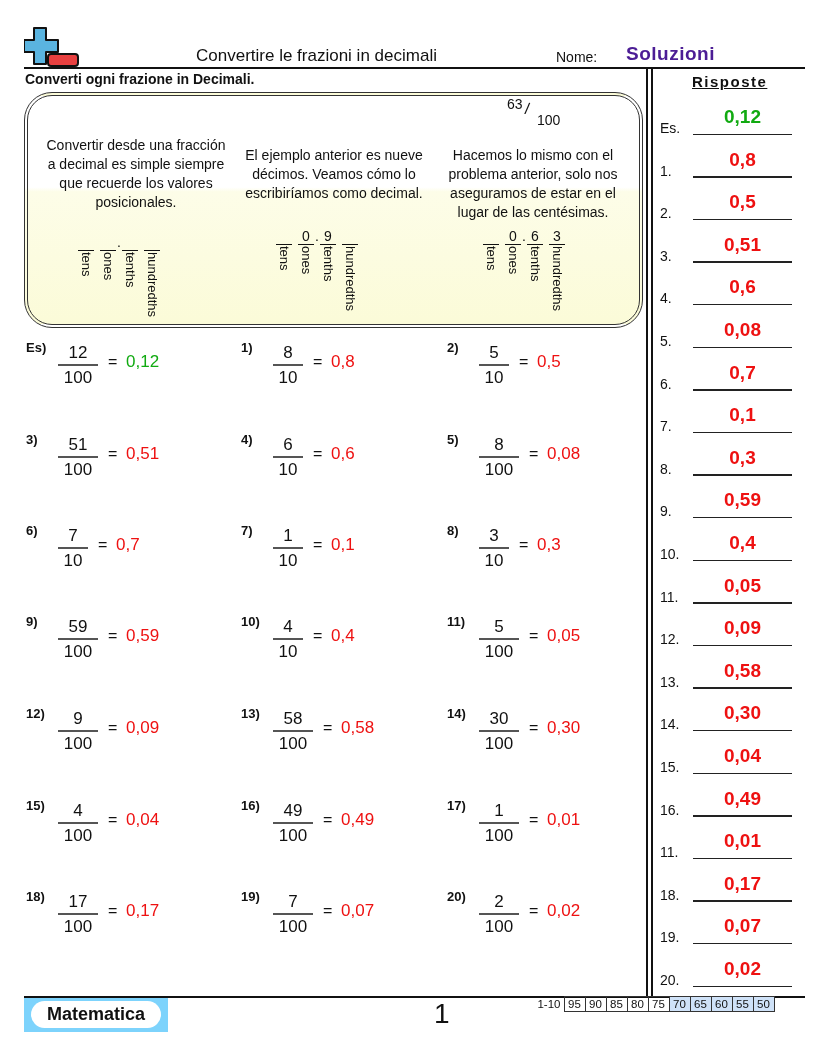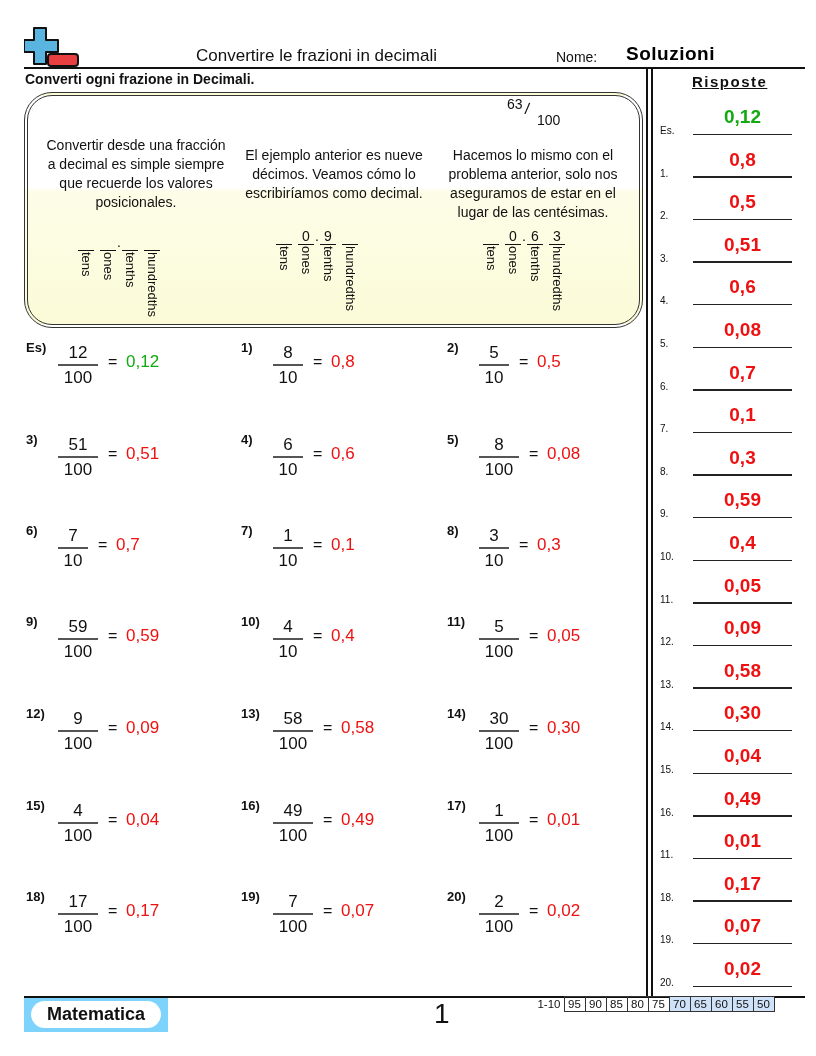--- a/index.html
+++ b/index.html
@@ -2,21 +2,21 @@
 <html><head>
 <meta charset="utf-8">
 <style>
   * { box-sizing: border-box; margin: 0; padding: 0; }
   html, body { width: 816px; height: 1056px; background: #fff; overflow: hidden; }
   body { position: relative; font-family: "Liberation Sans", "DejaVu Sans", sans-serif; color: #111; }
 
   .logo { position: absolute; left: 24px; top: 26px; width: 56px; height: 42px; }
   .title { position: absolute; left: 196px; top: 46px; font-size: 17px; }
   .name-label { position: absolute; left: 556px; top: 49px; font-size: 14px; }
-  .name-value { position: absolute; left: 626px; top: 43px; font-size: 19px; font-weight: bold; color: #000000; letter-spacing: 0.5px; }
+  .name-value { position: absolute; left: 626px; top: 43px; font-size: 19px; font-weight: bold; color: #4c1d95; letter-spacing: 0.5px; }
   .top-rule { position: absolute; left: 24px; top: 67px; width: 781px; height: 2px; background: #111; }
   .instructions { position: absolute; left: 25px; top: 71px; font-size: 14px; font-weight: bold; }
 
   .vline1 { position: absolute; left: 646px; top: 68px; width: 2px; height: 928px; background: #111; }
   .vline2 { position: absolute; left: 651px; top: 68px; width: 2px; height: 928px; background: #111; }
 
   
   .example-box {
     position: absolute; left: 24px; top: 92px; width: 619px; height: 236px;
     border: 4px double #333; border-radius: 28px;
@@ -45,21 +45,21 @@
   .prob .frac .top { display: block; height: 21px; line-height: 21px; }
   .prob .frac .bar { display: block; height: 1.5px; background: #555; margin: 1px 0; }
   .prob .frac .bot { display: block; height: 21px; line-height: 21px; }
   .prob .eq { position: absolute; top: 13px; font-size: 16px; }
   .prob .ans { position: absolute; top: 12px; font-size: 17px; color: #ee1111; }
   .prob .ans.ex { color: #11aa11; }
 
   
   .answers-head { position: absolute; left: 692px; top: 73px; font-size: 15px; font-weight: bold; letter-spacing: 1.5px; text-decoration: underline; }
   .ans-row { position: absolute; left: 660px; width: 132px; height: 30px; }
-  .ans-row .al { position: absolute; left: 0; bottom: 0; font-size: 10px; }
+  .ans-row .al { position: absolute; left: 0; bottom: 0; font-size: 14px; }
   .ans-row .line { position: absolute; left: 33px; right: 0; bottom: 1px; height: 1.5px; background: #222; }
   .ans-row .av { position: absolute; left: 33px; right: 0; top: 0; text-align: center; font-size: 19px; font-weight: bold; color: #ee1111; }
   .ans-row .av.ex { color: #11aa11; }
 
   
   .bottom-rule { position: absolute; left: 24px; top: 996px; width: 781px; height: 2px; background: #111; }
   .footer-logo { position: absolute; left: 24px; top: 998px; width: 144px; height: 34px; background: #7dd3fc; }
   .footer-logo .pill { position: absolute; left: 7px; top: 3px; width: 130px; height: 27px; background: #fff; border-radius: 14px; text-align: center; font-size: 18px; font-weight: bold; line-height: 27px; }
   .footer-url { position: absolute; left: 175px; top: 1067px; font-size: 14px; }
   .page-num { position: absolute; left: 434px; top: 998px; font-size: 28px; }

